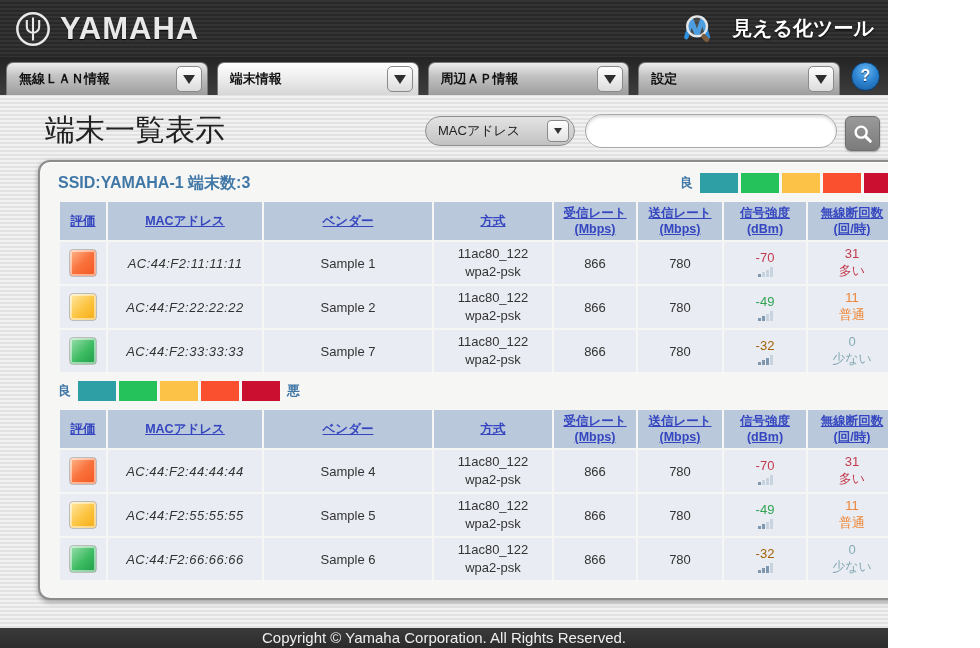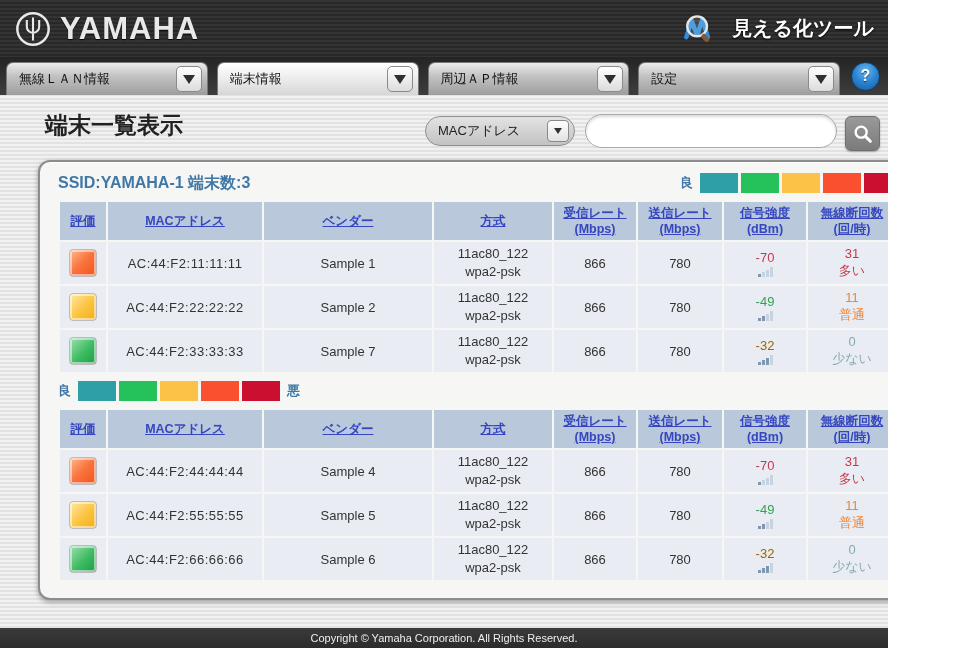--- a/index.html
+++ b/index.html
@@ -19,33 +19,33 @@
 
   
   .tab-bar{position:absolute;top:57px;left:0;right:0;height:38px;
       background:linear-gradient(180deg,#242424,#3d3d3d);
       display:flex;align-items:flex-end;padding:0 6px;box-sizing:border-box;gap:9px;}
   .tab{flex:1 1 0;height:33px;border-radius:7px 7px 0 0;border:1px solid #777;border-bottom:none;
       background:linear-gradient(180deg,#ececec 0%,#c3c3c3 40%,#9d9d9d 100%);
       display:flex;align-items:center;justify-content:space-between;
       padding:0 5px 0 12px;box-sizing:border-box;cursor:pointer;}
   .tab.active{background:linear-gradient(180deg,#ffffff 0%,#eaeaea 55%,#d6d6d6 100%);}
-  .tab-label{font-size:13px;font-weight:normal;color:#111;white-space:nowrap;overflow:hidden;}
+  .tab-label{font-size:13px;font-weight:bold;color:#111;white-space:nowrap;overflow:hidden;}
   .tab-arrow-btn{width:24px;height:24px;border-radius:5px;border:1px solid #8a8a8a;flex:0 0 auto;
       background:linear-gradient(180deg,#ffffff,#dcdcdc);
       display:flex;align-items:center;justify-content:center;}
   .tri-down{width:0;height:0;border-left:6px solid transparent;border-right:6px solid transparent;
       border-top:9px solid #2f2f2f;}
   .help-btn{width:27px;height:27px;border-radius:50%;flex:0 0 auto;margin:0 2px 4px 2px;
       background:radial-gradient(circle at 50% 30%,#6cb8f2 0%,#2f87d4 45%,#145a9e 100%);
       border:1px solid #0e3e6e;color:#fff;font-weight:bold;font-size:16px;line-height:25px;
       text-align:center;text-shadow:0 1px 1px #0a3a66;cursor:pointer;}
 
   
-  .page-title{position:absolute;left:45px;top:110px;font-size:23px;font-weight:bold;color:#222;}
+  .page-title{position:absolute;left:45px;top:110px;font-size:30px;font-weight:normal;color:#222;}
   .filter-dd{position:absolute;left:425px;top:116px;width:150px;height:30px;border-radius:15px;
       border:1px solid #8f8f8f;background:linear-gradient(180deg,#e3e3e3,#c2c2c2);
       display:flex;align-items:center;justify-content:space-between;
       padding:0 5px 0 12px;box-sizing:border-box;cursor:pointer;}
   .filter-dd-label{font-size:13px;color:#222;}
   .mini-dd-btn{width:20px;height:20px;border-radius:4px;border:1px solid #8a8a8a;
       background:linear-gradient(180deg,#fff,#e2e2e2);
       display:flex;align-items:center;justify-content:center;}
   .tri-down-s{width:0;height:0;border-left:4px solid transparent;border-right:4px solid transparent;
       border-top:6px solid #333;}
@@ -69,21 +69,21 @@
   .swatches{display:flex;gap:3px;margin:0 3px;}
 
   table.devices{width:100%;table-layout:fixed;border-collapse:separate;border-spacing:2px;background:transparent;}
   table.devices th{background:#B9C8DA;height:38px;font-size:12.5px;font-weight:bold;
       text-align:center;vertical-align:middle;line-height:1.3;padding:0 2px;}
   table.devices td{background:#E9EDF3;height:42px;font-size:13px;color:#333;
       text-align:center;vertical-align:middle;padding:0 2px;}
   .th-link{color:#3546C0;text-decoration:underline;cursor:pointer;}
   .th-plain{color:#222;}
   .mode-cell{font-size:12.5px;line-height:1.35;}
-  .mac-cell{font-size:13.5px;letter-spacing:.5px;}
+  .mac-cell{font-size:13.5px;letter-spacing:.5px;font-style:italic;}
 
   .t-red{color:#C13A4C;} .t-green{color:#2FA353;} .t-teal{color:#a16207;}
   .t-orange{color:#EE8434;} .t-muted{color:#86A9B3;}
   .rate{color:#2E93A3;}
   .two-line{line-height:1.3;font-size:13px;}
 
   .rating{width:26px;height:26px;border-radius:4px;margin:0 auto;border:1px solid #bcbcbc;
       box-shadow:inset 0 0 0 2px rgba(255,255,255,.5);}
   .rating-orange{background:linear-gradient(135deg,#ffb98e 0%,#f9713c 50%,#f2561e 100%);}
   .rating-yellow{background:linear-gradient(135deg,#ffe9a8 0%,#fcc33e 55%,#f3ab14 100%);}
@@ -94,21 +94,21 @@
   .sig-bars .bar.filled{background:#7F98B0;}
   .b1{height:3px;} .b2{height:5px;} .b3{height:7px;} .b4{height:10px;}
 
   .detail-btn{width:36px;height:32px;border-radius:8px;border:1px solid #555;margin:0 auto;
       background:linear-gradient(180deg,#828282,#5e5e5e);display:flex;align-items:center;
       justify-content:center;cursor:pointer;box-shadow:0 1px 1px rgba(0,0,0,.3);}
 
   
   .footer{position:absolute;left:0;right:0;bottom:0;height:20px;
       background:linear-gradient(180deg,#3b3b3b,#2b2b2b);
-      color:#eee;font-size:11px;text-align:center;line-height:20px;}
+      color:#eee;font-size:15px;text-align:center;line-height:20px;}
 </style>
 </head>
 <body>
 
 <div class="app">
 
   <div class="top-header">
     <div class="brand">
       <svg width="38" height="38" viewBox="0 0 40 40">
         <circle cx="20" cy="20" r="16.5" fill="none" stroke="#e9e9e9" stroke-width="2.6"></circle>

